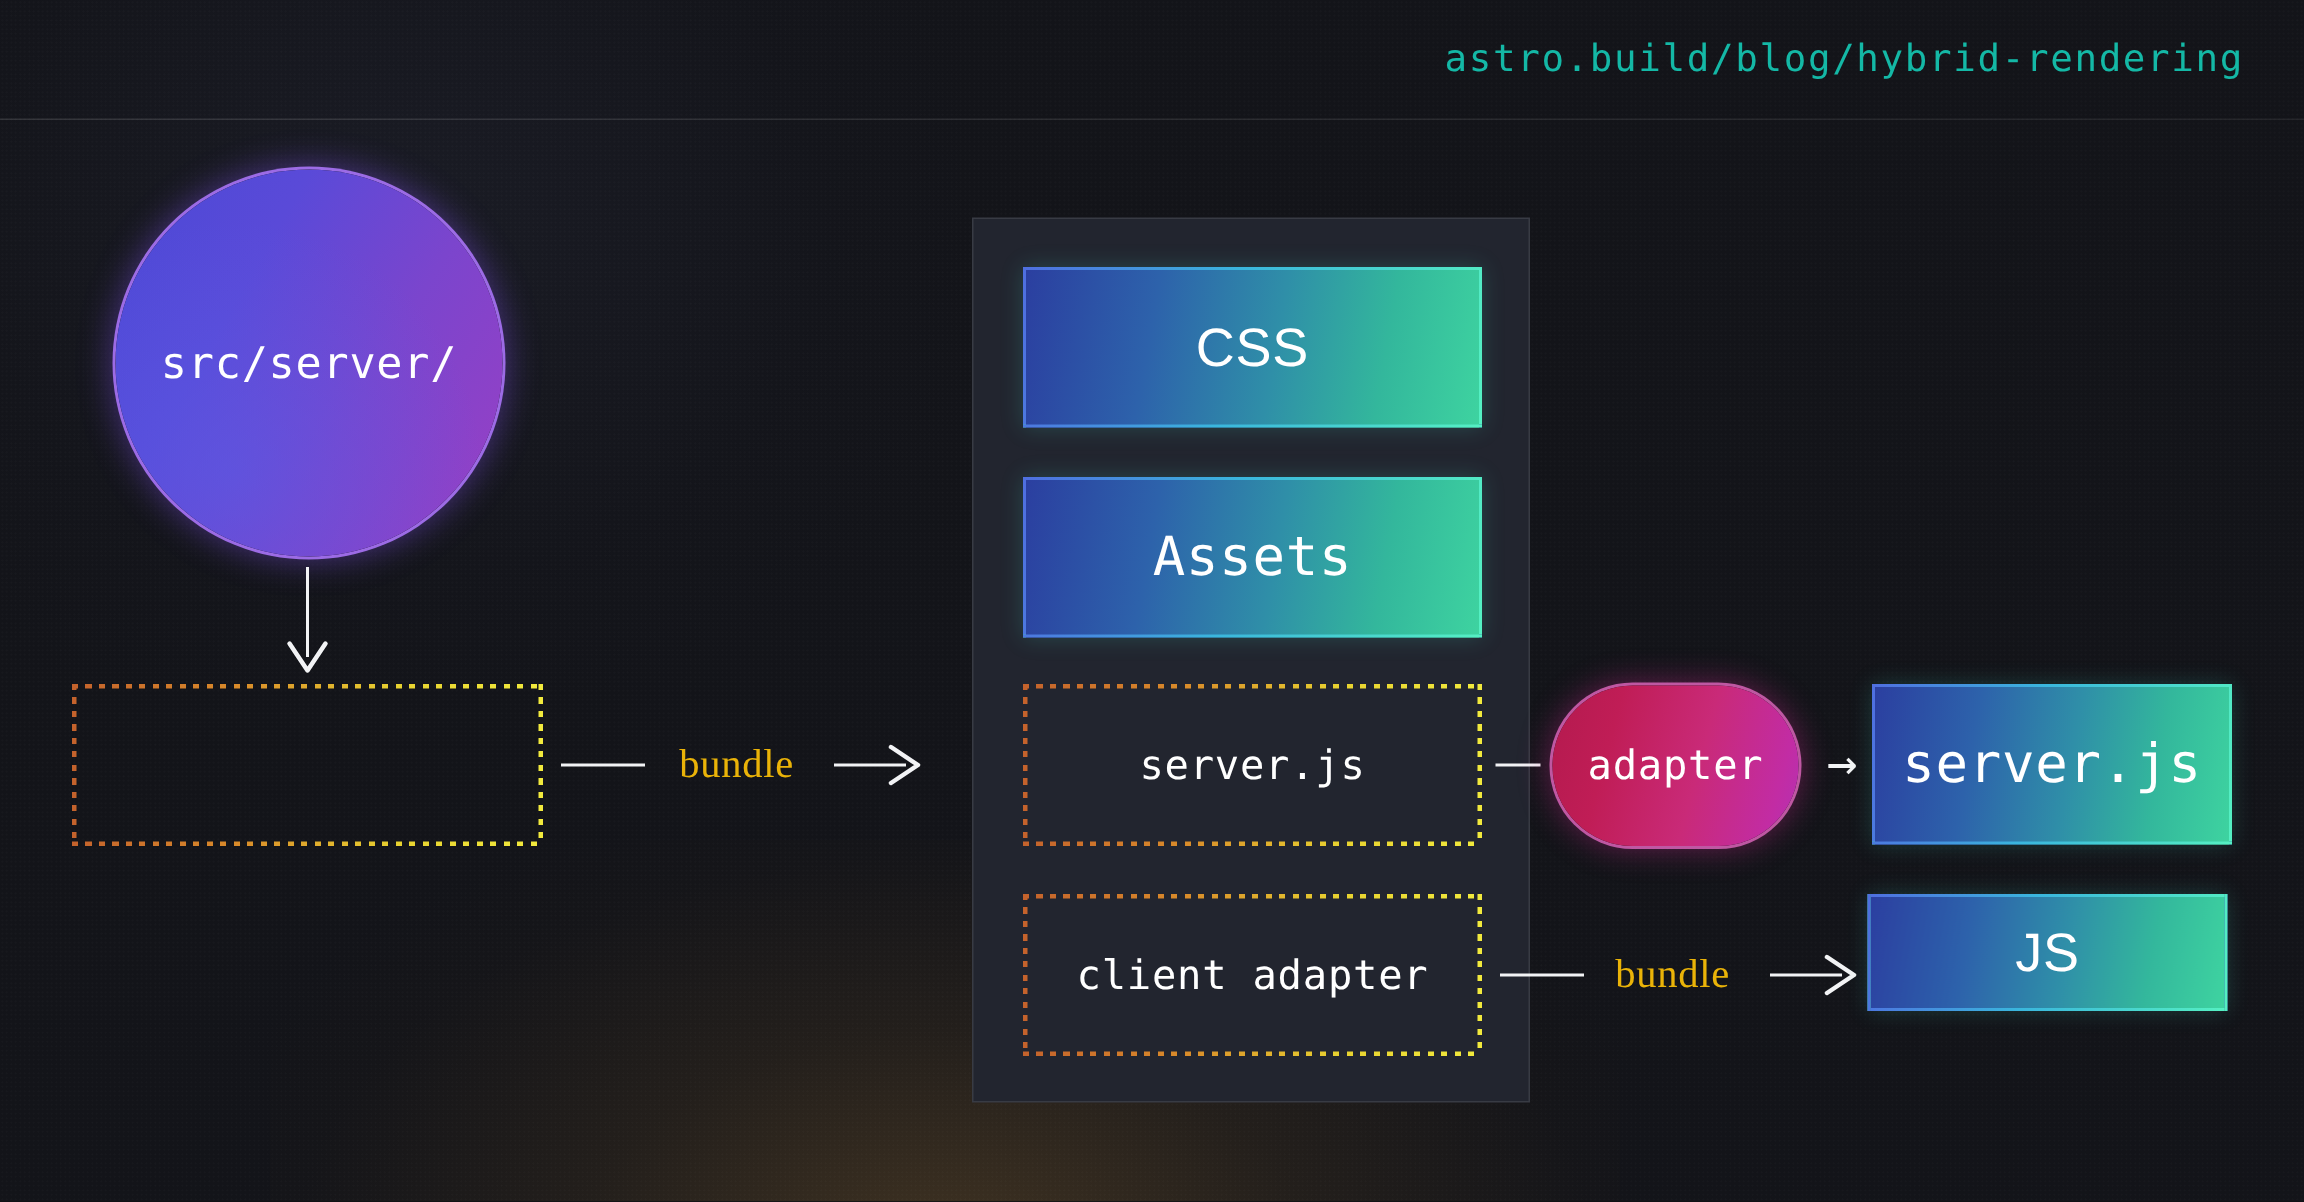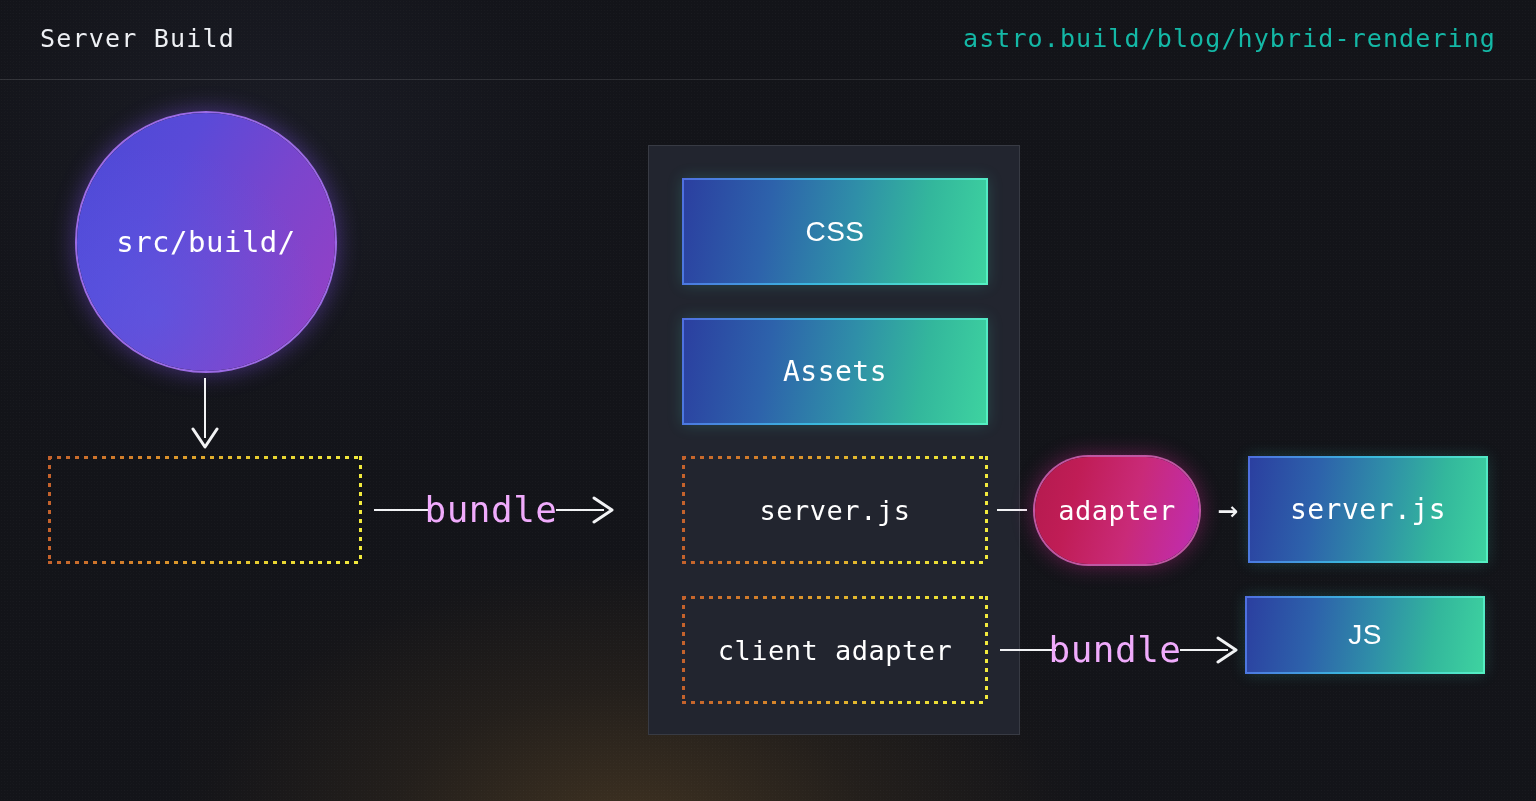--- a/index.html
+++ b/index.html
@@ -107,60 +107,59 @@
 
   
   .teal-box {
     position:absolute;
     display:flex; align-items:center; justify-content:center;
     background:linear-gradient(100deg, #2b3fa0 0%, #2d62ab 28%, #2f8fa8 55%, #33b79c 78%, #3ed3a0 100%);
     border:2px solid;
     border-image:linear-gradient(100deg,#4f6fe0 0%, #3ab6dd 45%, #55f0c2 100%) 1;
     box-shadow:0 0 14px rgba(62,200,180,0.22);
   }
-  .teal-box .label { font-size:28px; color:#fff; letter-spacing:.5px; }
+  .teal-box .label { font-size:36px; color:#fff; letter-spacing:.5px; }
 
   
   #adapter-pill {
     position:absolute; left:1035px; top:457px;
     width:164px; height:107px; border-radius:60px;
     background:linear-gradient(105deg, #b41a4e 0%, #c01d56 25%, #c92a78 58%, #c22ca4 88%, #b431b4 100%);
     box-shadow:0 0 0 2px rgba(235,110,200,0.75), 0 0 20px 3px rgba(200,40,140,0.40);
     display:flex; align-items:center; justify-content:center;
   }
   #adapter-pill .label { font-size:27px; color:#fff; letter-spacing:.5px; }
 
   
   .conn-line { position:absolute; background:#f2f3f5; }
   .conn-label {
-    position:absolute; font-size:36px; color:#f0abfc; letter-spacing:.5px;
-    display:flex; align-items:center; justify-content:center;
+    position:absolute; font-size:27px; color:#eab308; letter-spacing:.5px;
+    display:flex; align-items:center; justify-content:center;font-family:Liberation Serif, serif;
   }
   .arrow-glyph {
     position:absolute; color:#f2f3f5; line-height:1;
     display:flex; align-items:center; justify-content:center;
   }
 </style>
 </head>
 <body>
 
 <div id="stage">
 
   <div id="glow-cool"></div>
   <div id="glow-warm"></div>
   <div id="noise"></div>
 
   <div id="header">
-    <div class="hdr-title mono">Server Build</div>
     <div class="hdr-url mono">astro.build/blog/hybrid-rendering</div>
     <div id="header-rule"></div>
   </div>
 
   <div id="circle-src-pages">
-    <span class="label mono">src/build/</span>
+    <span class="label mono">src/server/</span>
   </div>
 
   <div class="conn-line" style="left:204px; top:378px; width:2px; height:60px;"></div>
   <svg style="position:absolute; left:191px; top:427px; width:28px; height:26px;" viewBox="0 0 28 26">
     <path d="M2 2 L14 20 L26 2" fill="none" stroke="#f2f3f5" stroke-width="3" stroke-linecap="round" stroke-linejoin="round"></path>
   </svg>
 
   <div class="dotted-box" style="left:48px; top:456px; width:314px; height:108px;"></div>
 
   <div class="conn-line" style="left:374px; top:509px; width:56px; height:2px;"></div>

